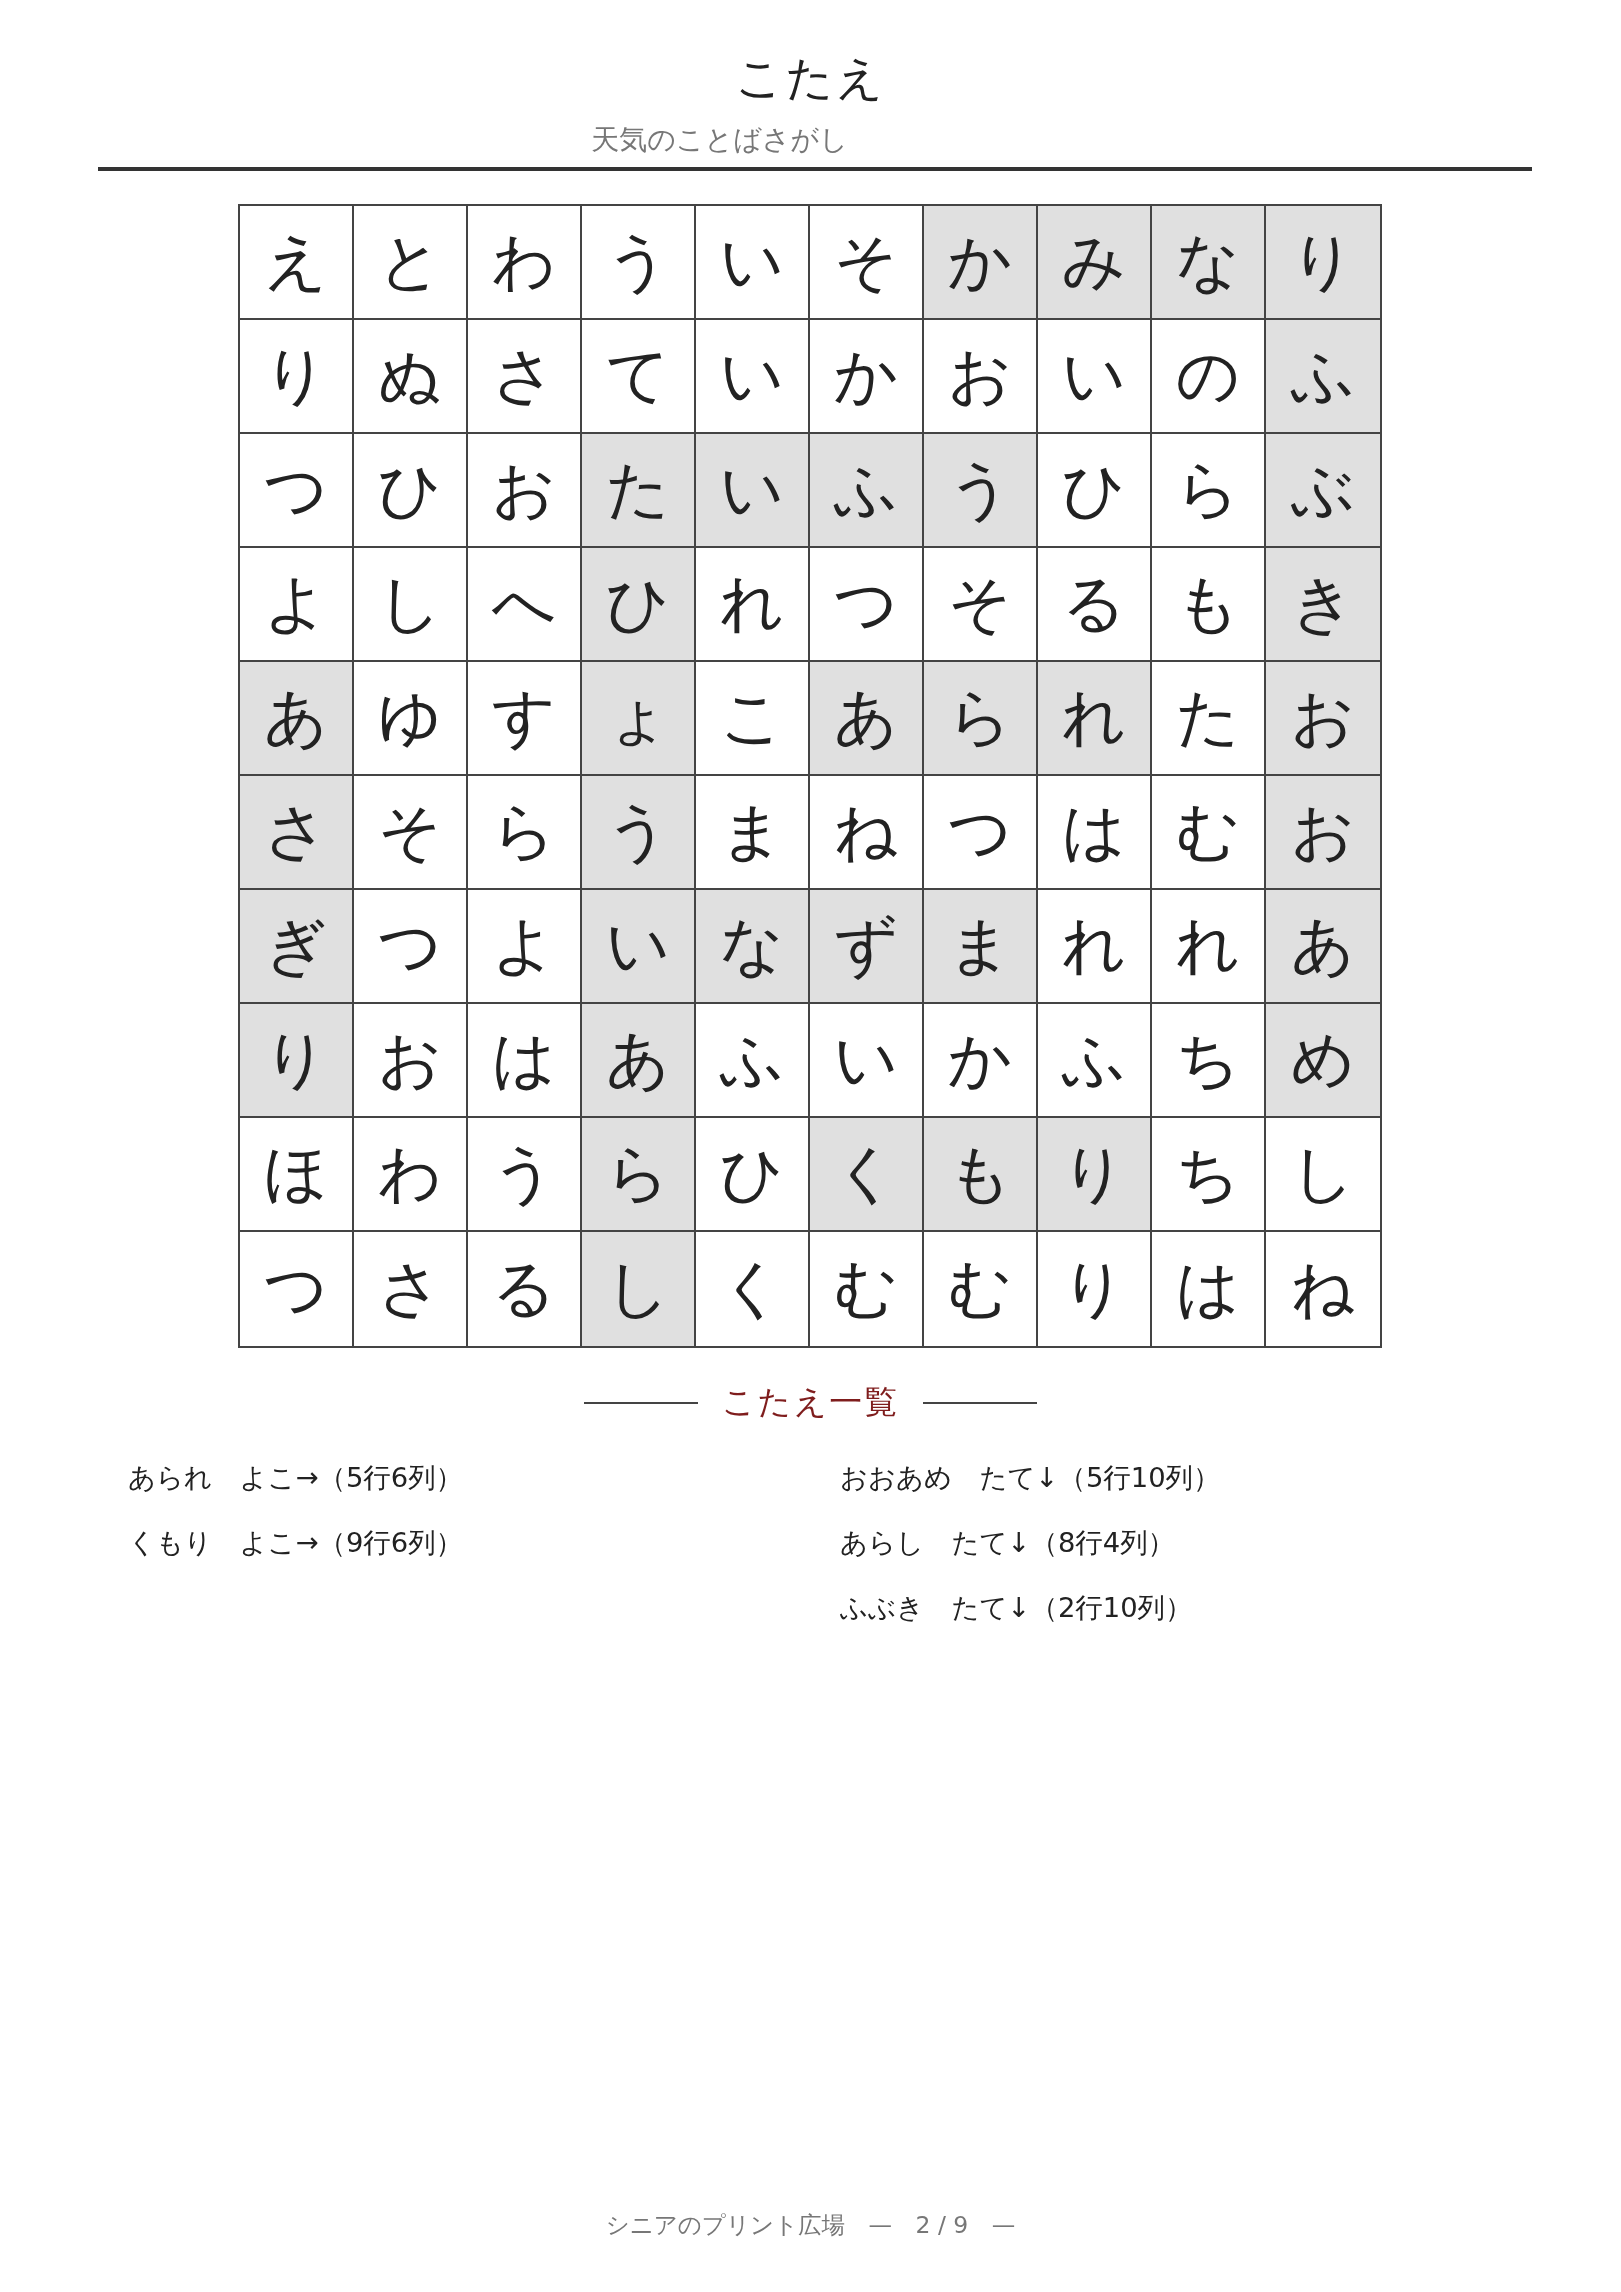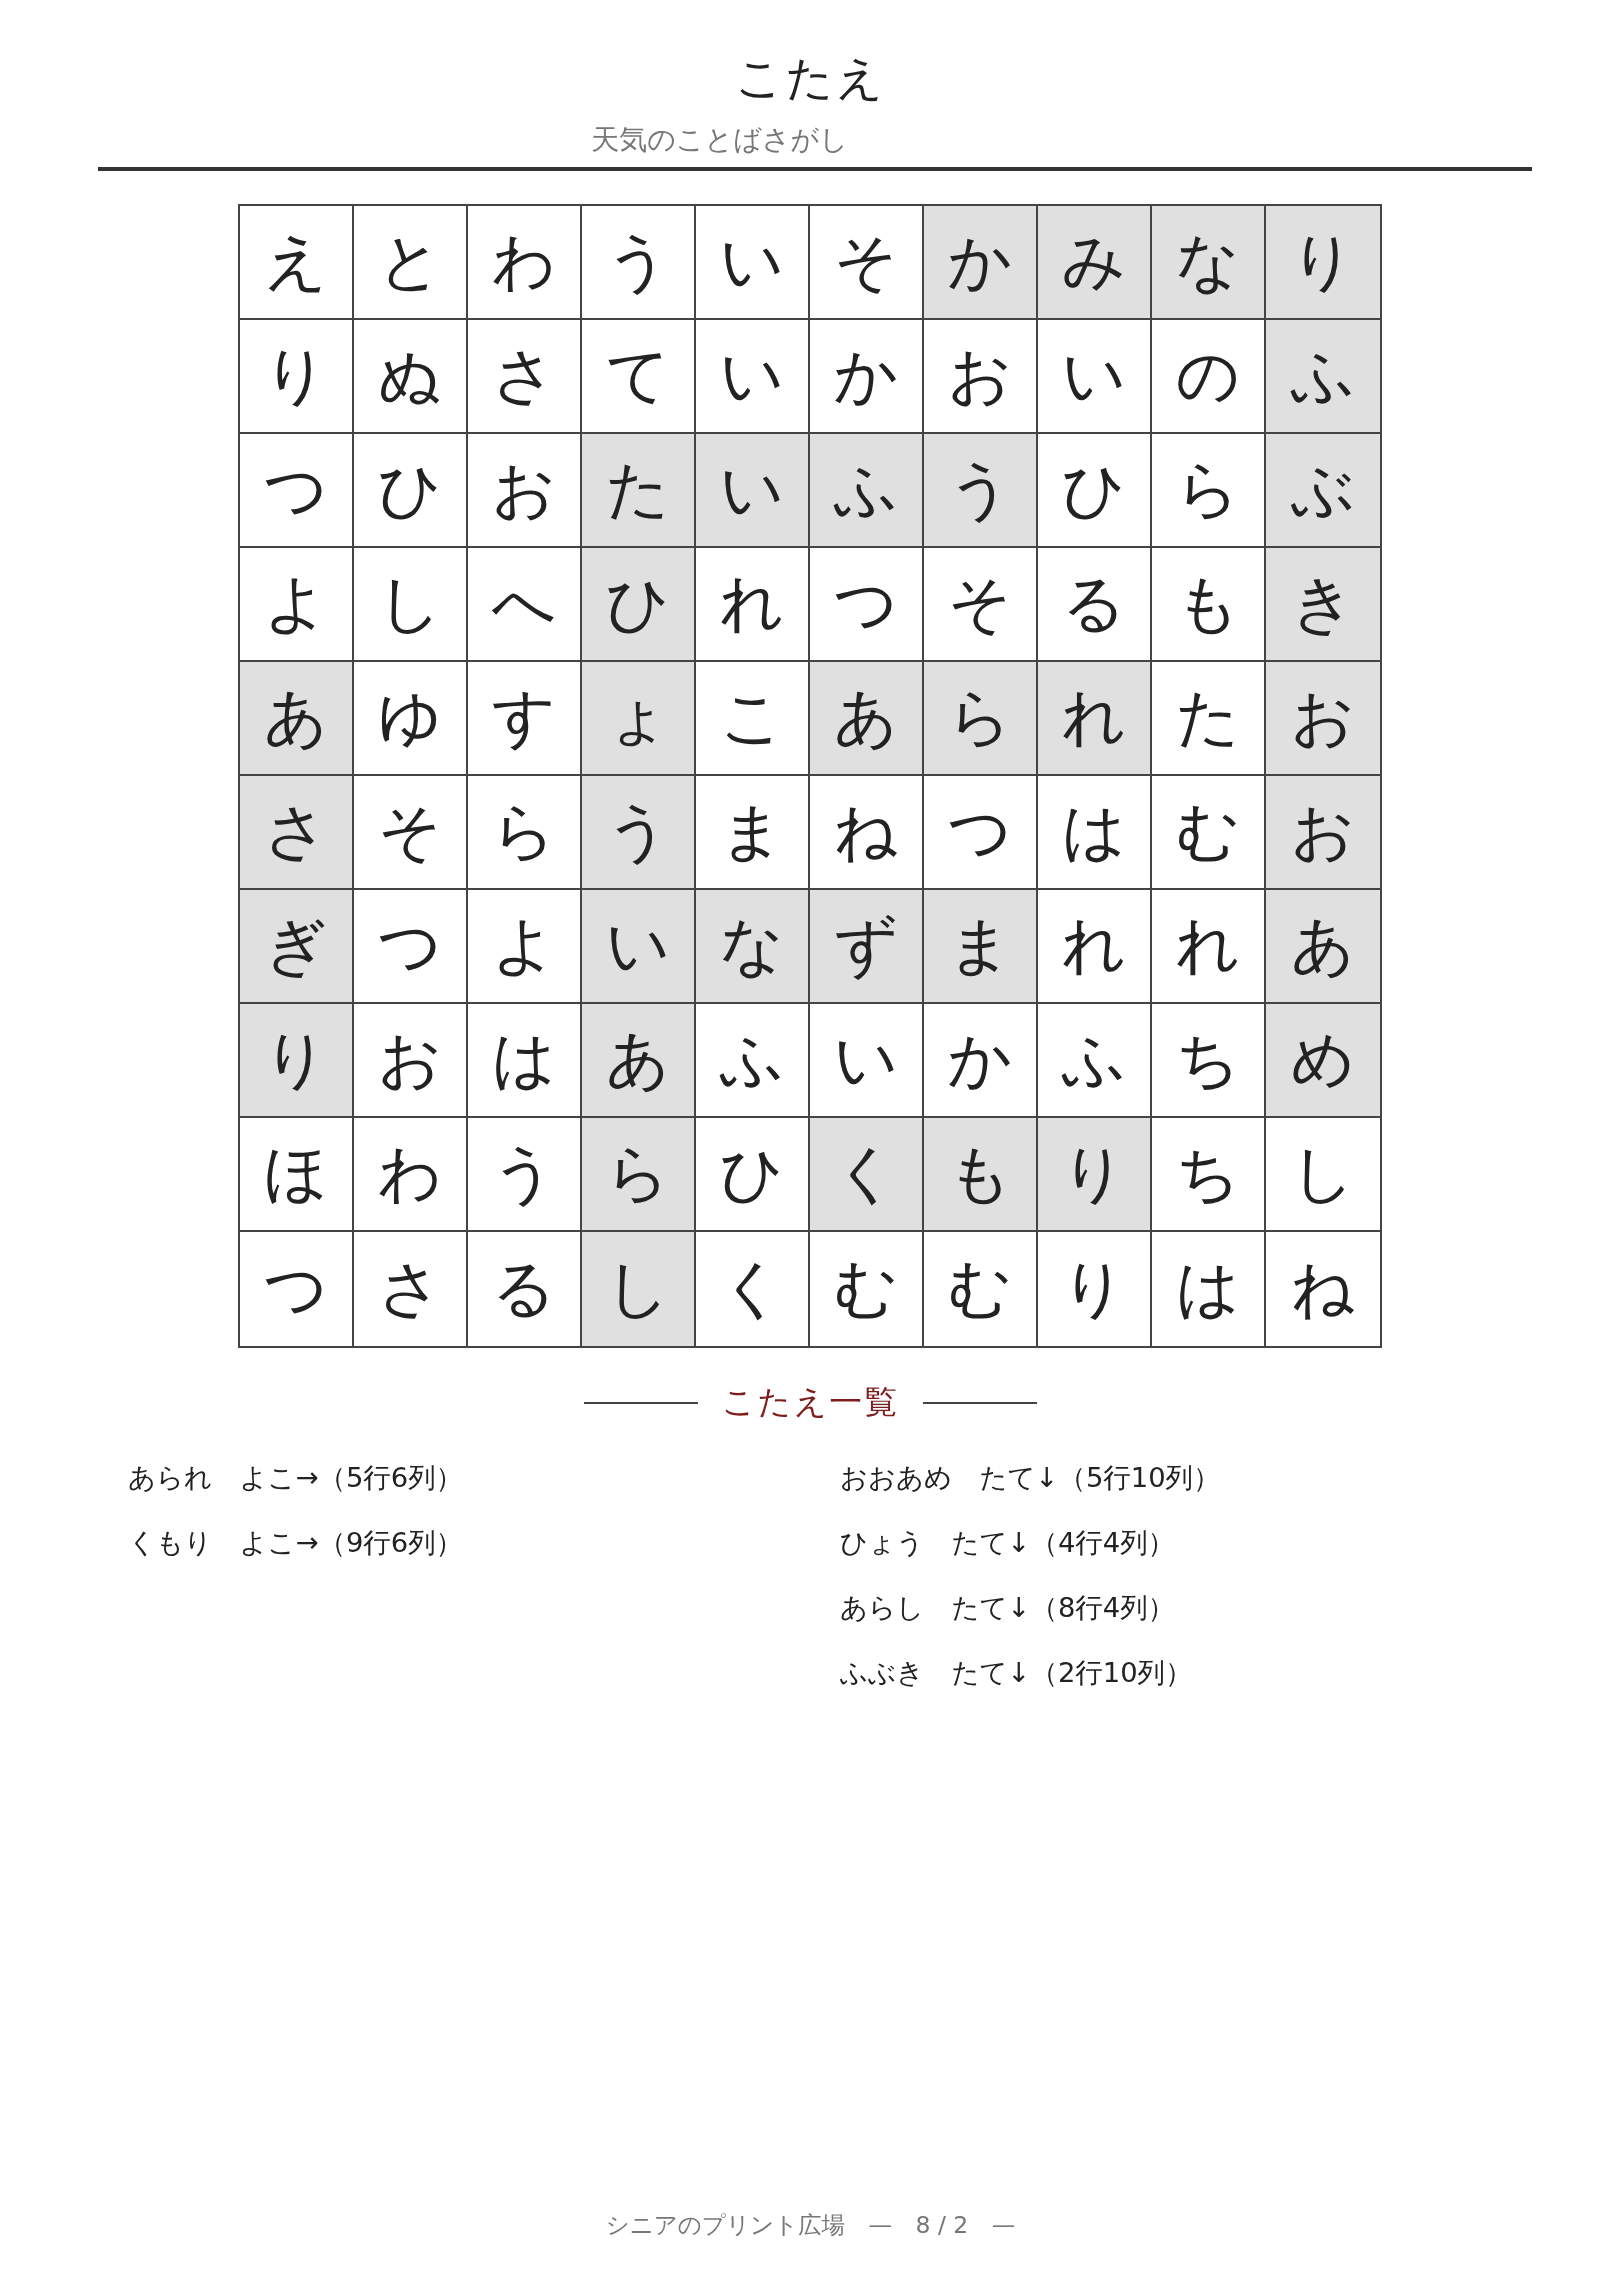--- a/index.html
+++ b/index.html
@@ -171,19 +171,18 @@
   <span class="line"></span>
 </div>
 
 <div class="answers-col left">
   <div class="answer">あられ　よこ→（5行6列）</div>
   <div class="answer">くもり　よこ→（9行6列）</div>
 </div>
 
 <div class="answers-col right">
   <div class="answer">おおあめ　たて↓（5行10列）</div>
-  <div class="answer">ひょう　たて↓（4行4列）</div>
   <div class="answer">あらし　たて↓（8行4列）</div>
   <div class="answer">ふぶき　たて↓（2行10列）</div>
 </div>
 
-<div class="footer">シニアのプリント広場　—　8 / 2　—</div>
+<div class="footer">シニアのプリント広場　—　2 / 9　—</div>
 
 
 </body></html>

